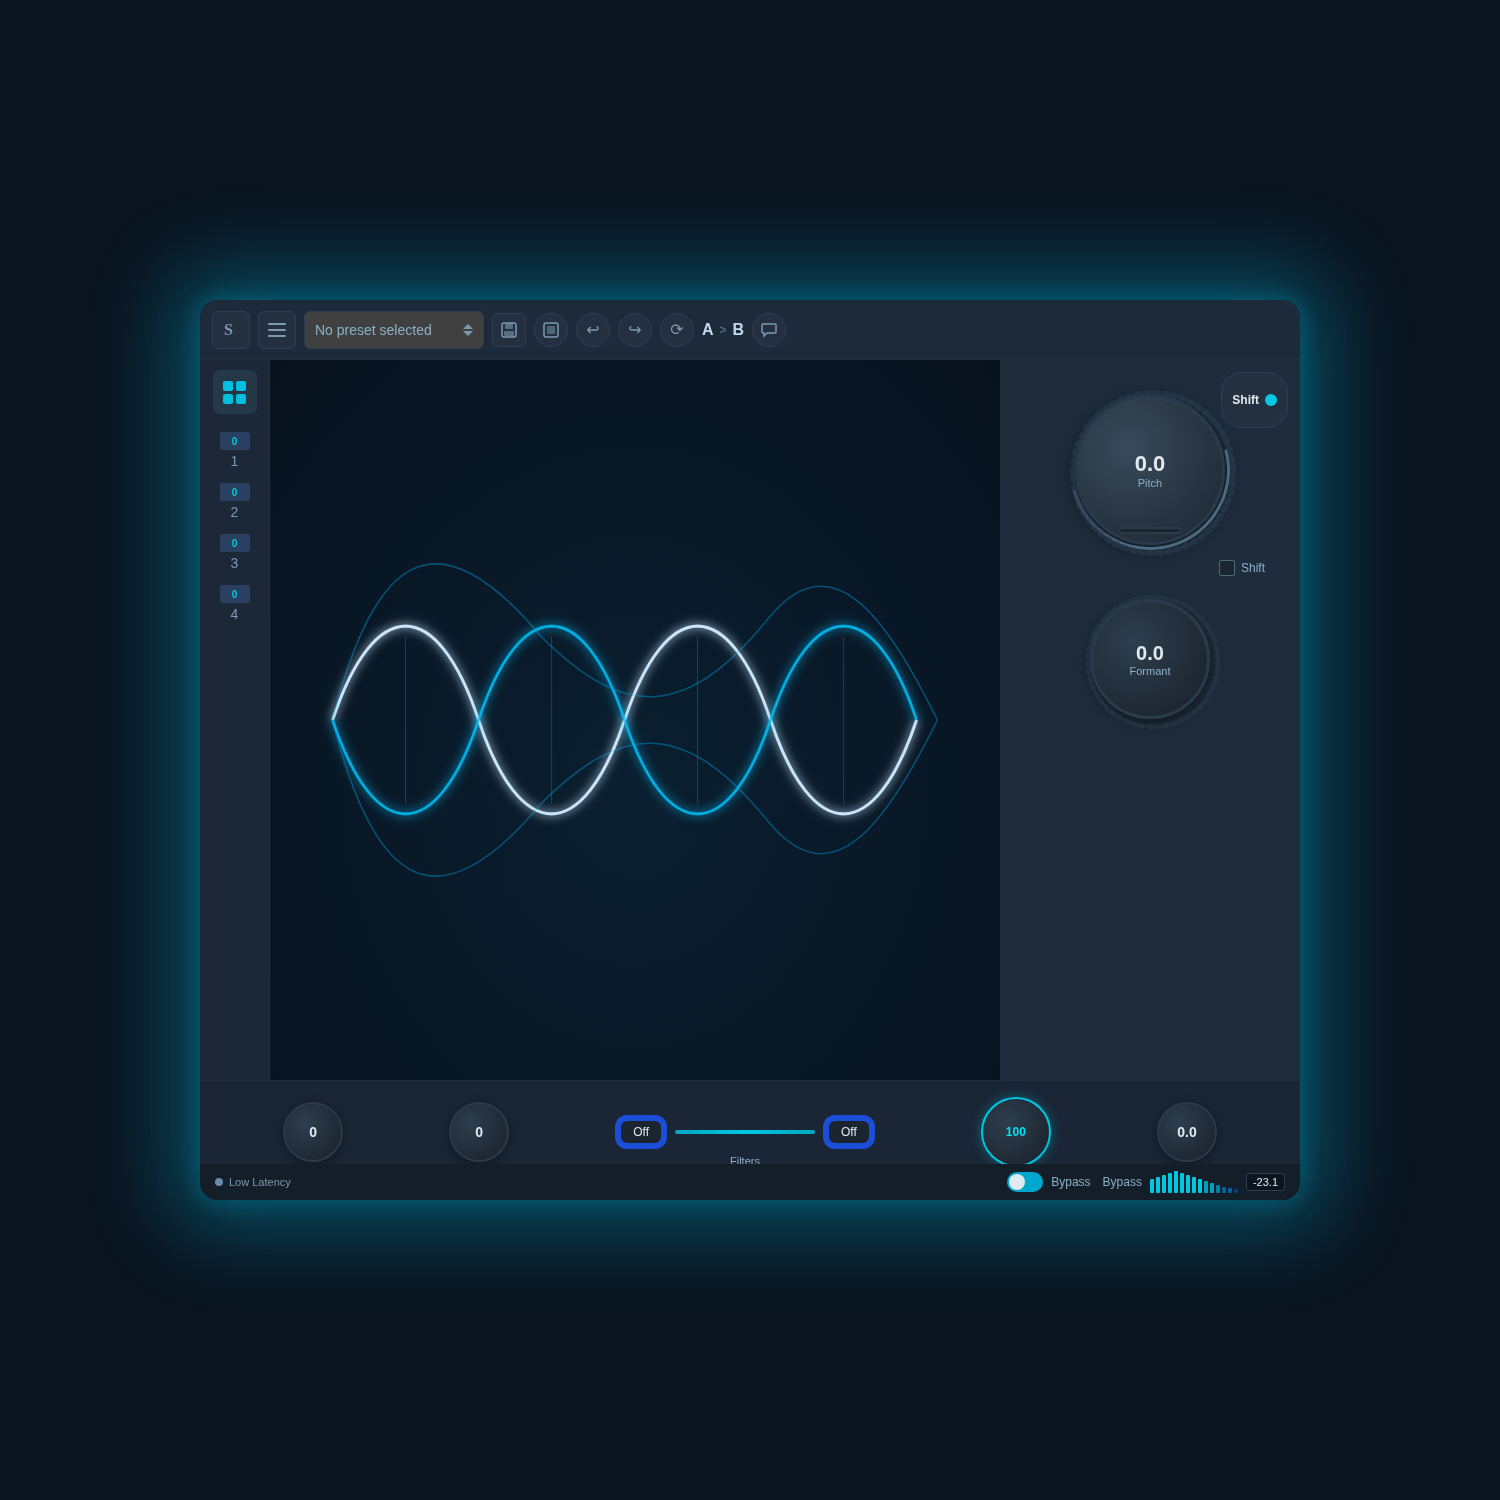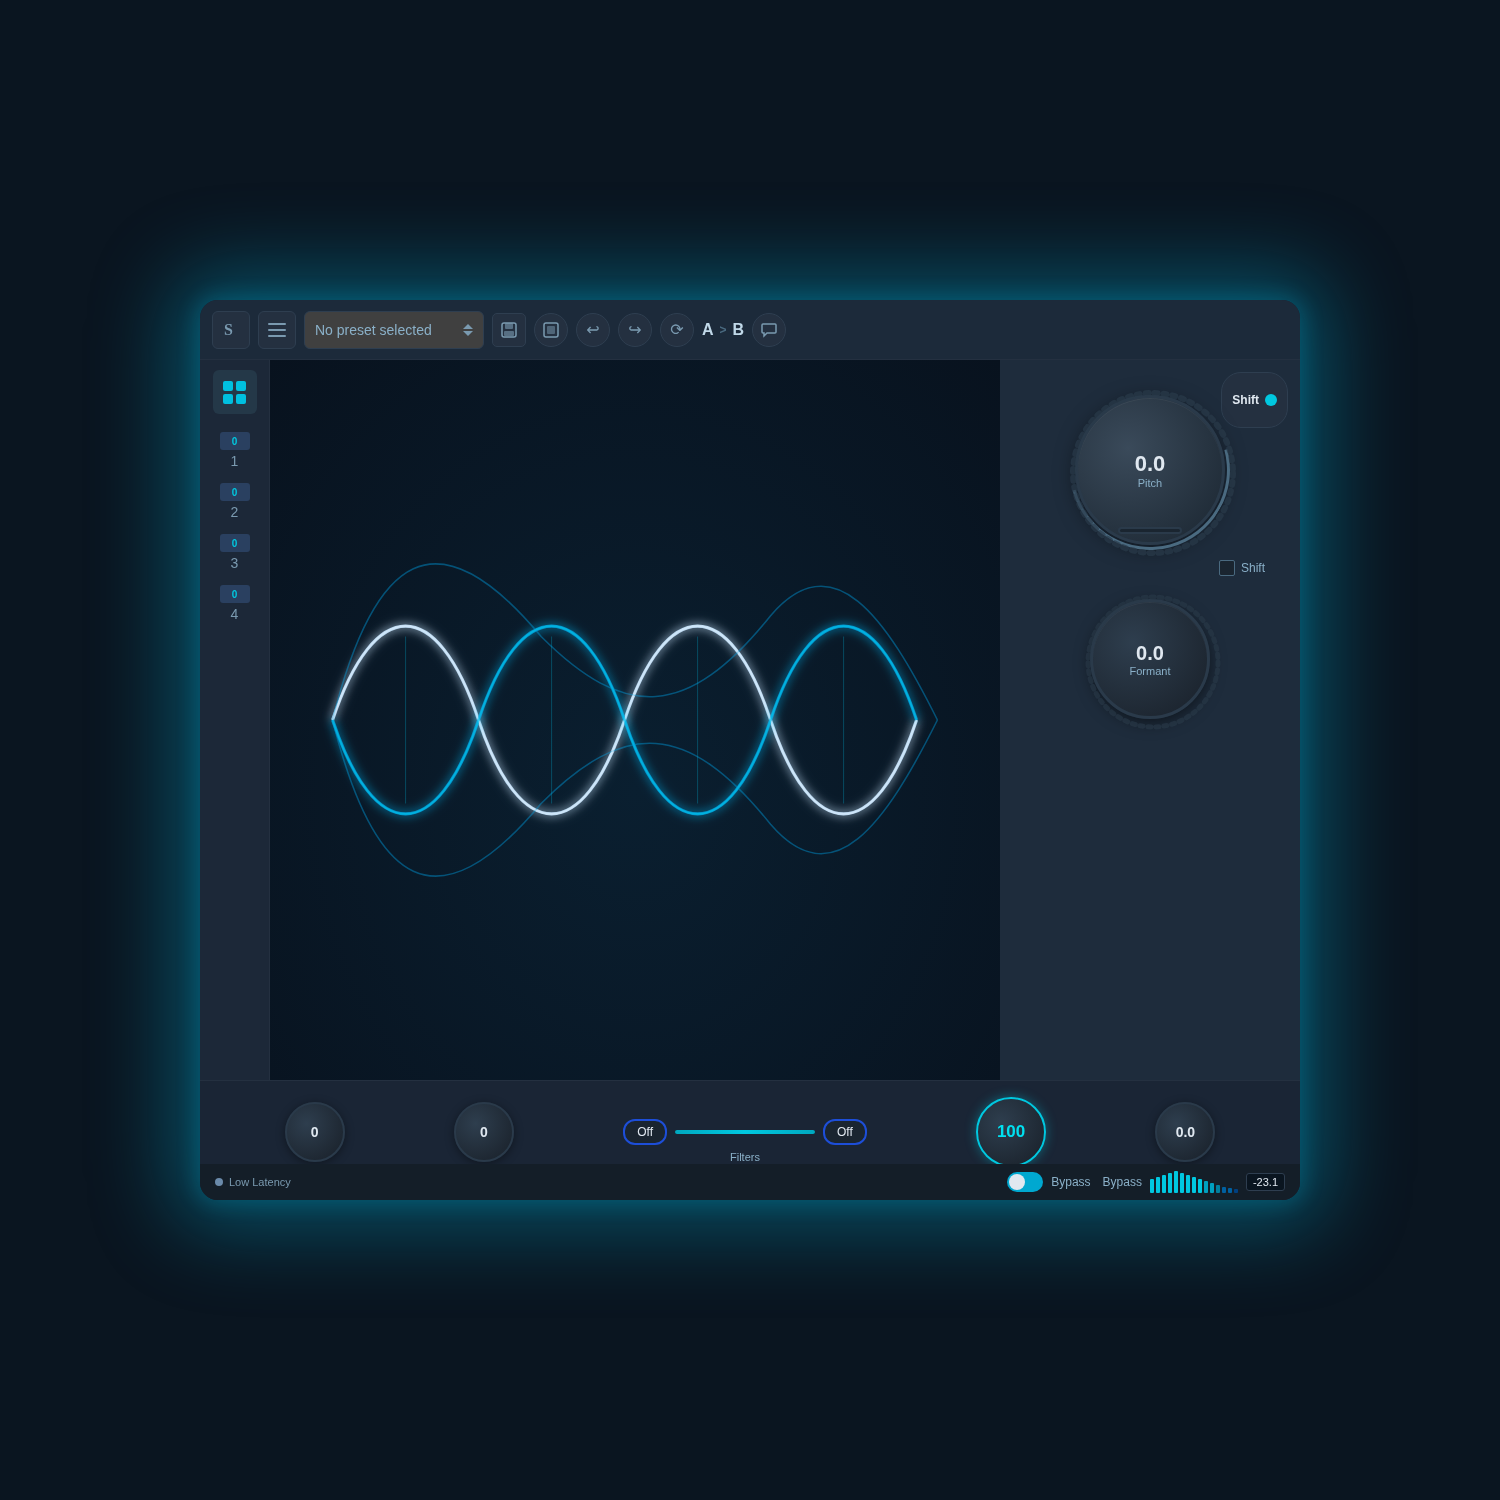--- a/index.html
+++ b/index.html
@@ -438,21 +438,21 @@
     }
 
     .filter-row {
       display: flex;
       align-items: center;
       gap: 8px;
     }
 
     .filter-btn {
       background: #1a2530;
-      border: 2px solid #1d4ed8;
+      border: 6px solid #1d4ed8;
       border-radius: 12px;
       padding: 4px 12px;
       color: #e0e8f0;
       font-size: 12px;
       cursor: pointer;
     }
 
     .filter-slider-track {
       width: 140px;
       height: 4px;
@@ -757,21 +757,21 @@
         <div class="filter-slider-track">
           <div class="filter-slider-fill"></div>
         </div>
         <button class="filter-btn">Off</button>
       </div>
       <span class="knob-mini-label">Filters</span>
     </div>
 
     <div class="knob-mini-container">
       <div class="knob-mix">
-        <span class="knob-mini-value" style="color:#00e0f0;font-size:17px;font-weight:700;">100</span>
+        <span class="knob-mini-value" style="color:#00e0f0;font-size:12px;font-weight:700;">100</span>
       </div>
       <span class="knob-mini-label">Mix</span>
     </div>
 
     <div class="knob-mini-container">
       <div class="knob-mini">
         <span class="knob-mini-value">0.0</span>
       </div>
       <span class="knob-mini-label">Output Gain</span>
     </div>

